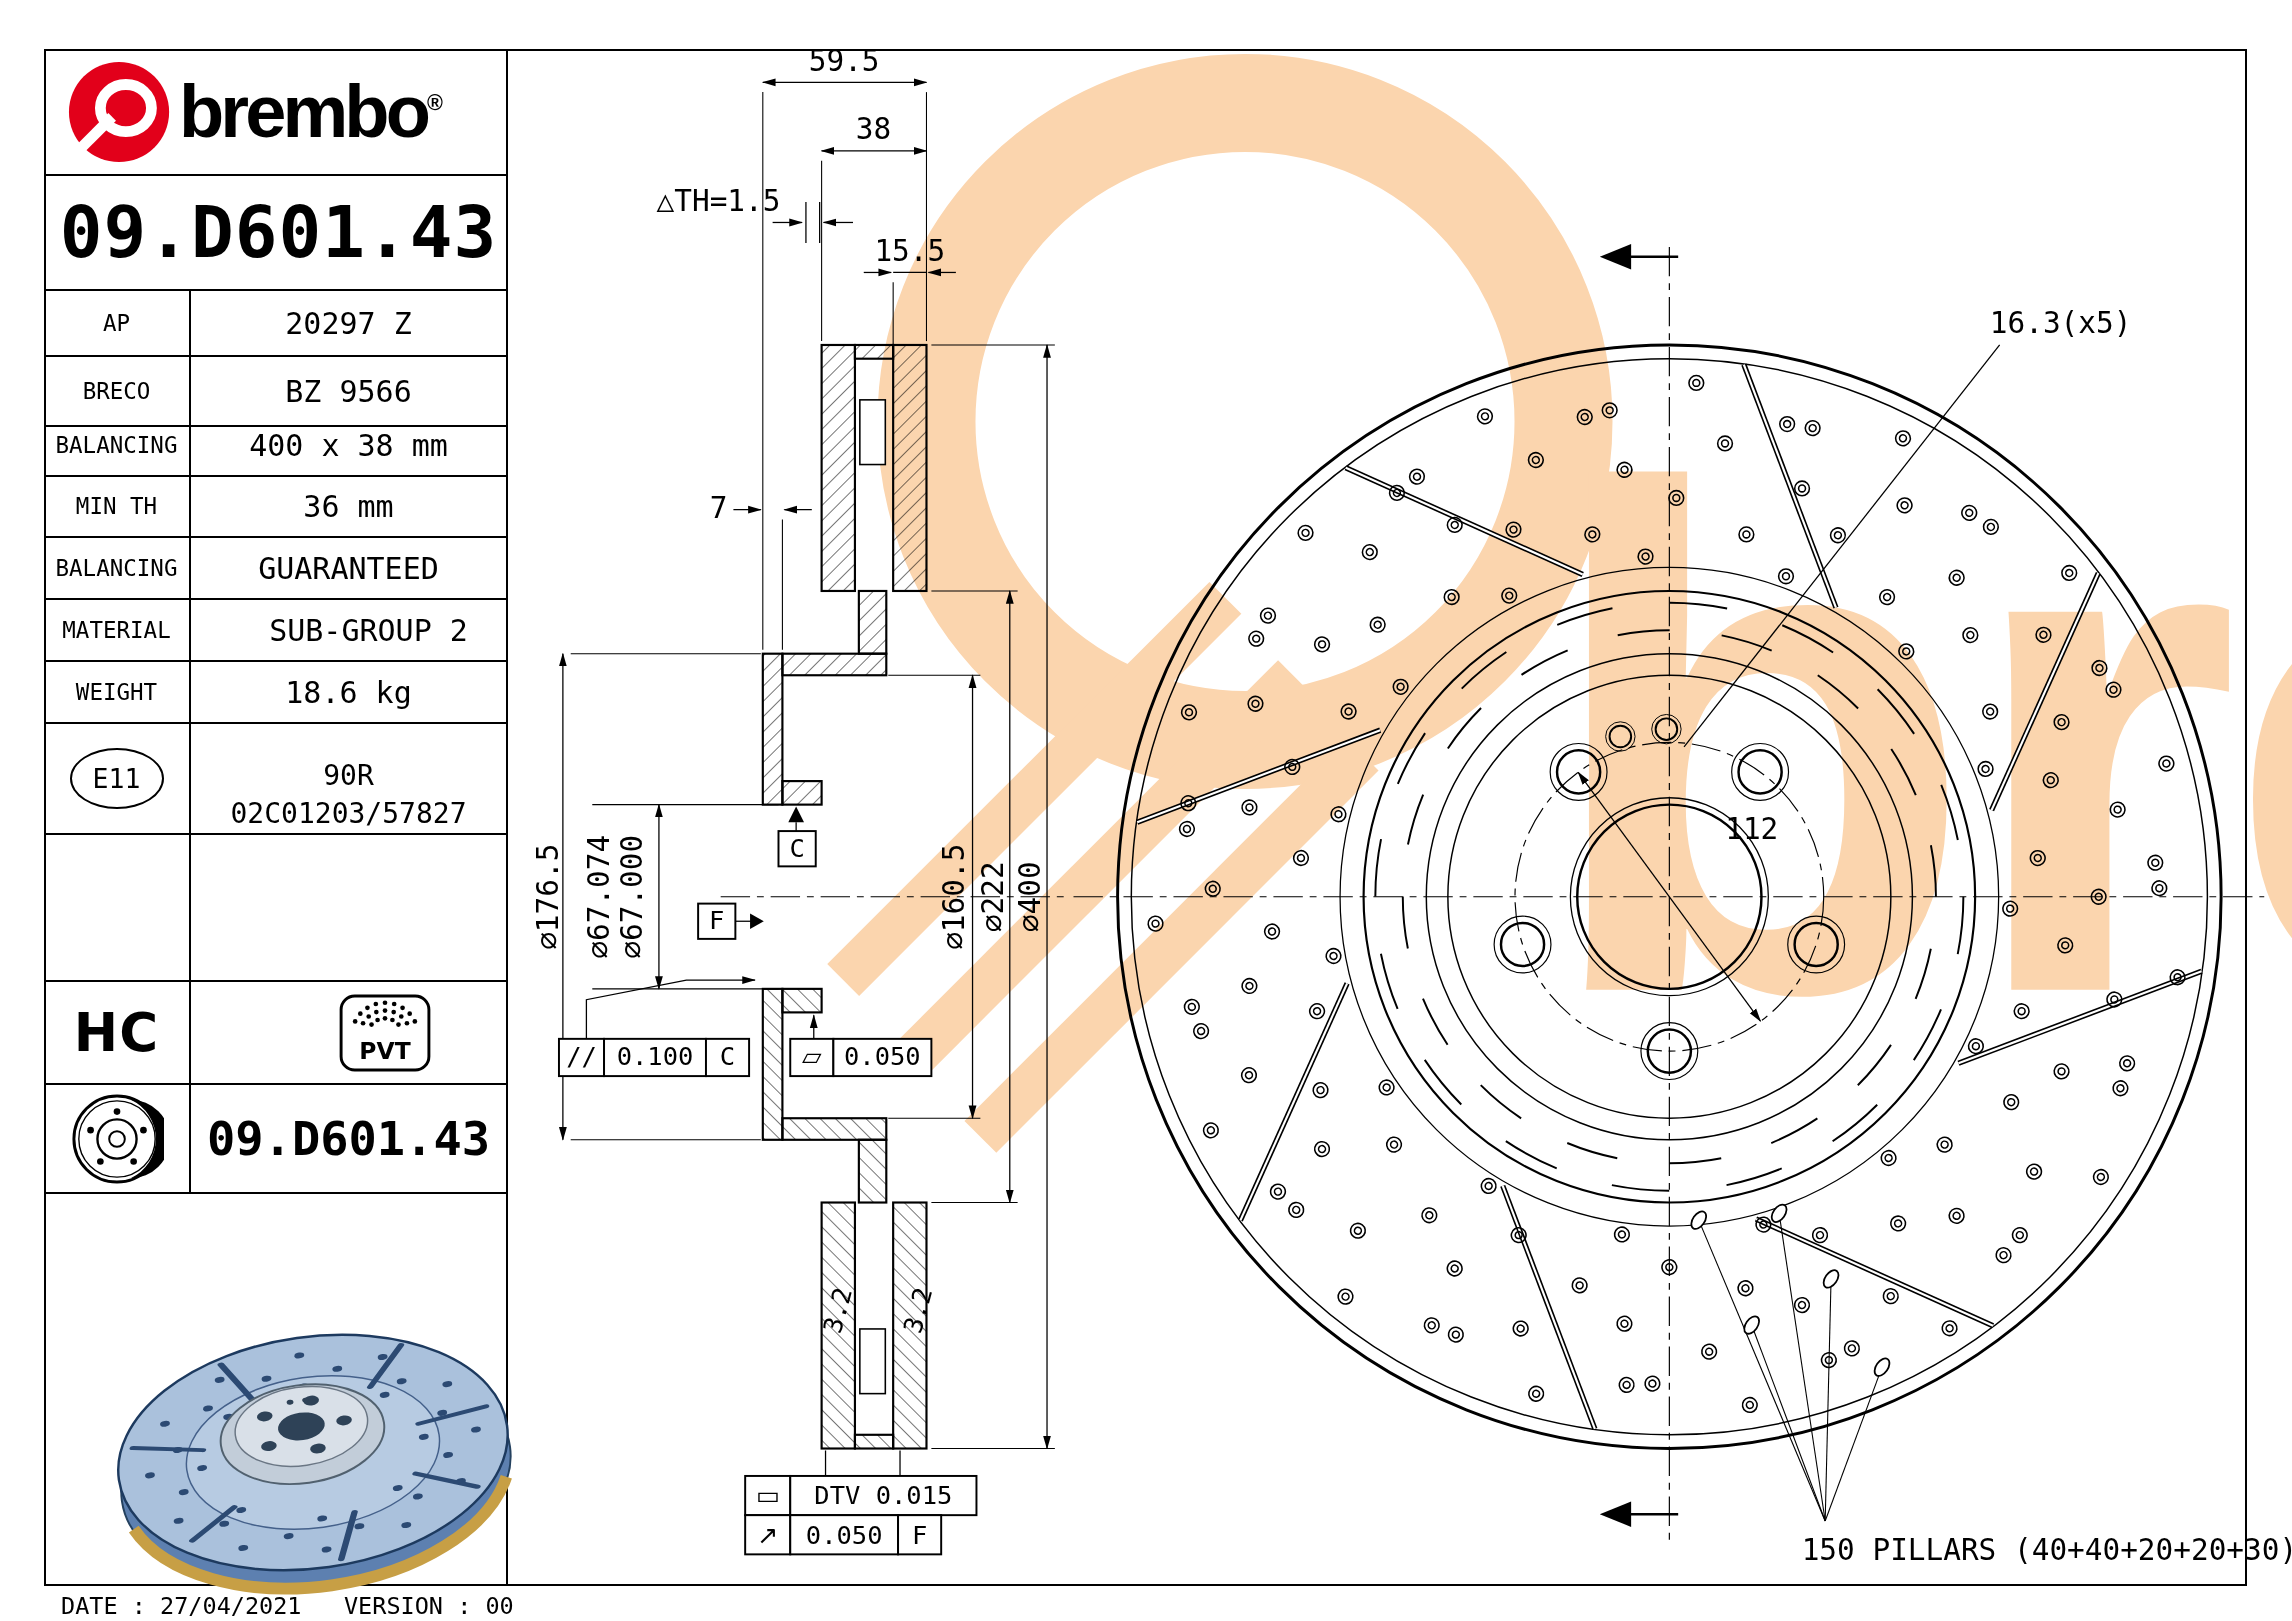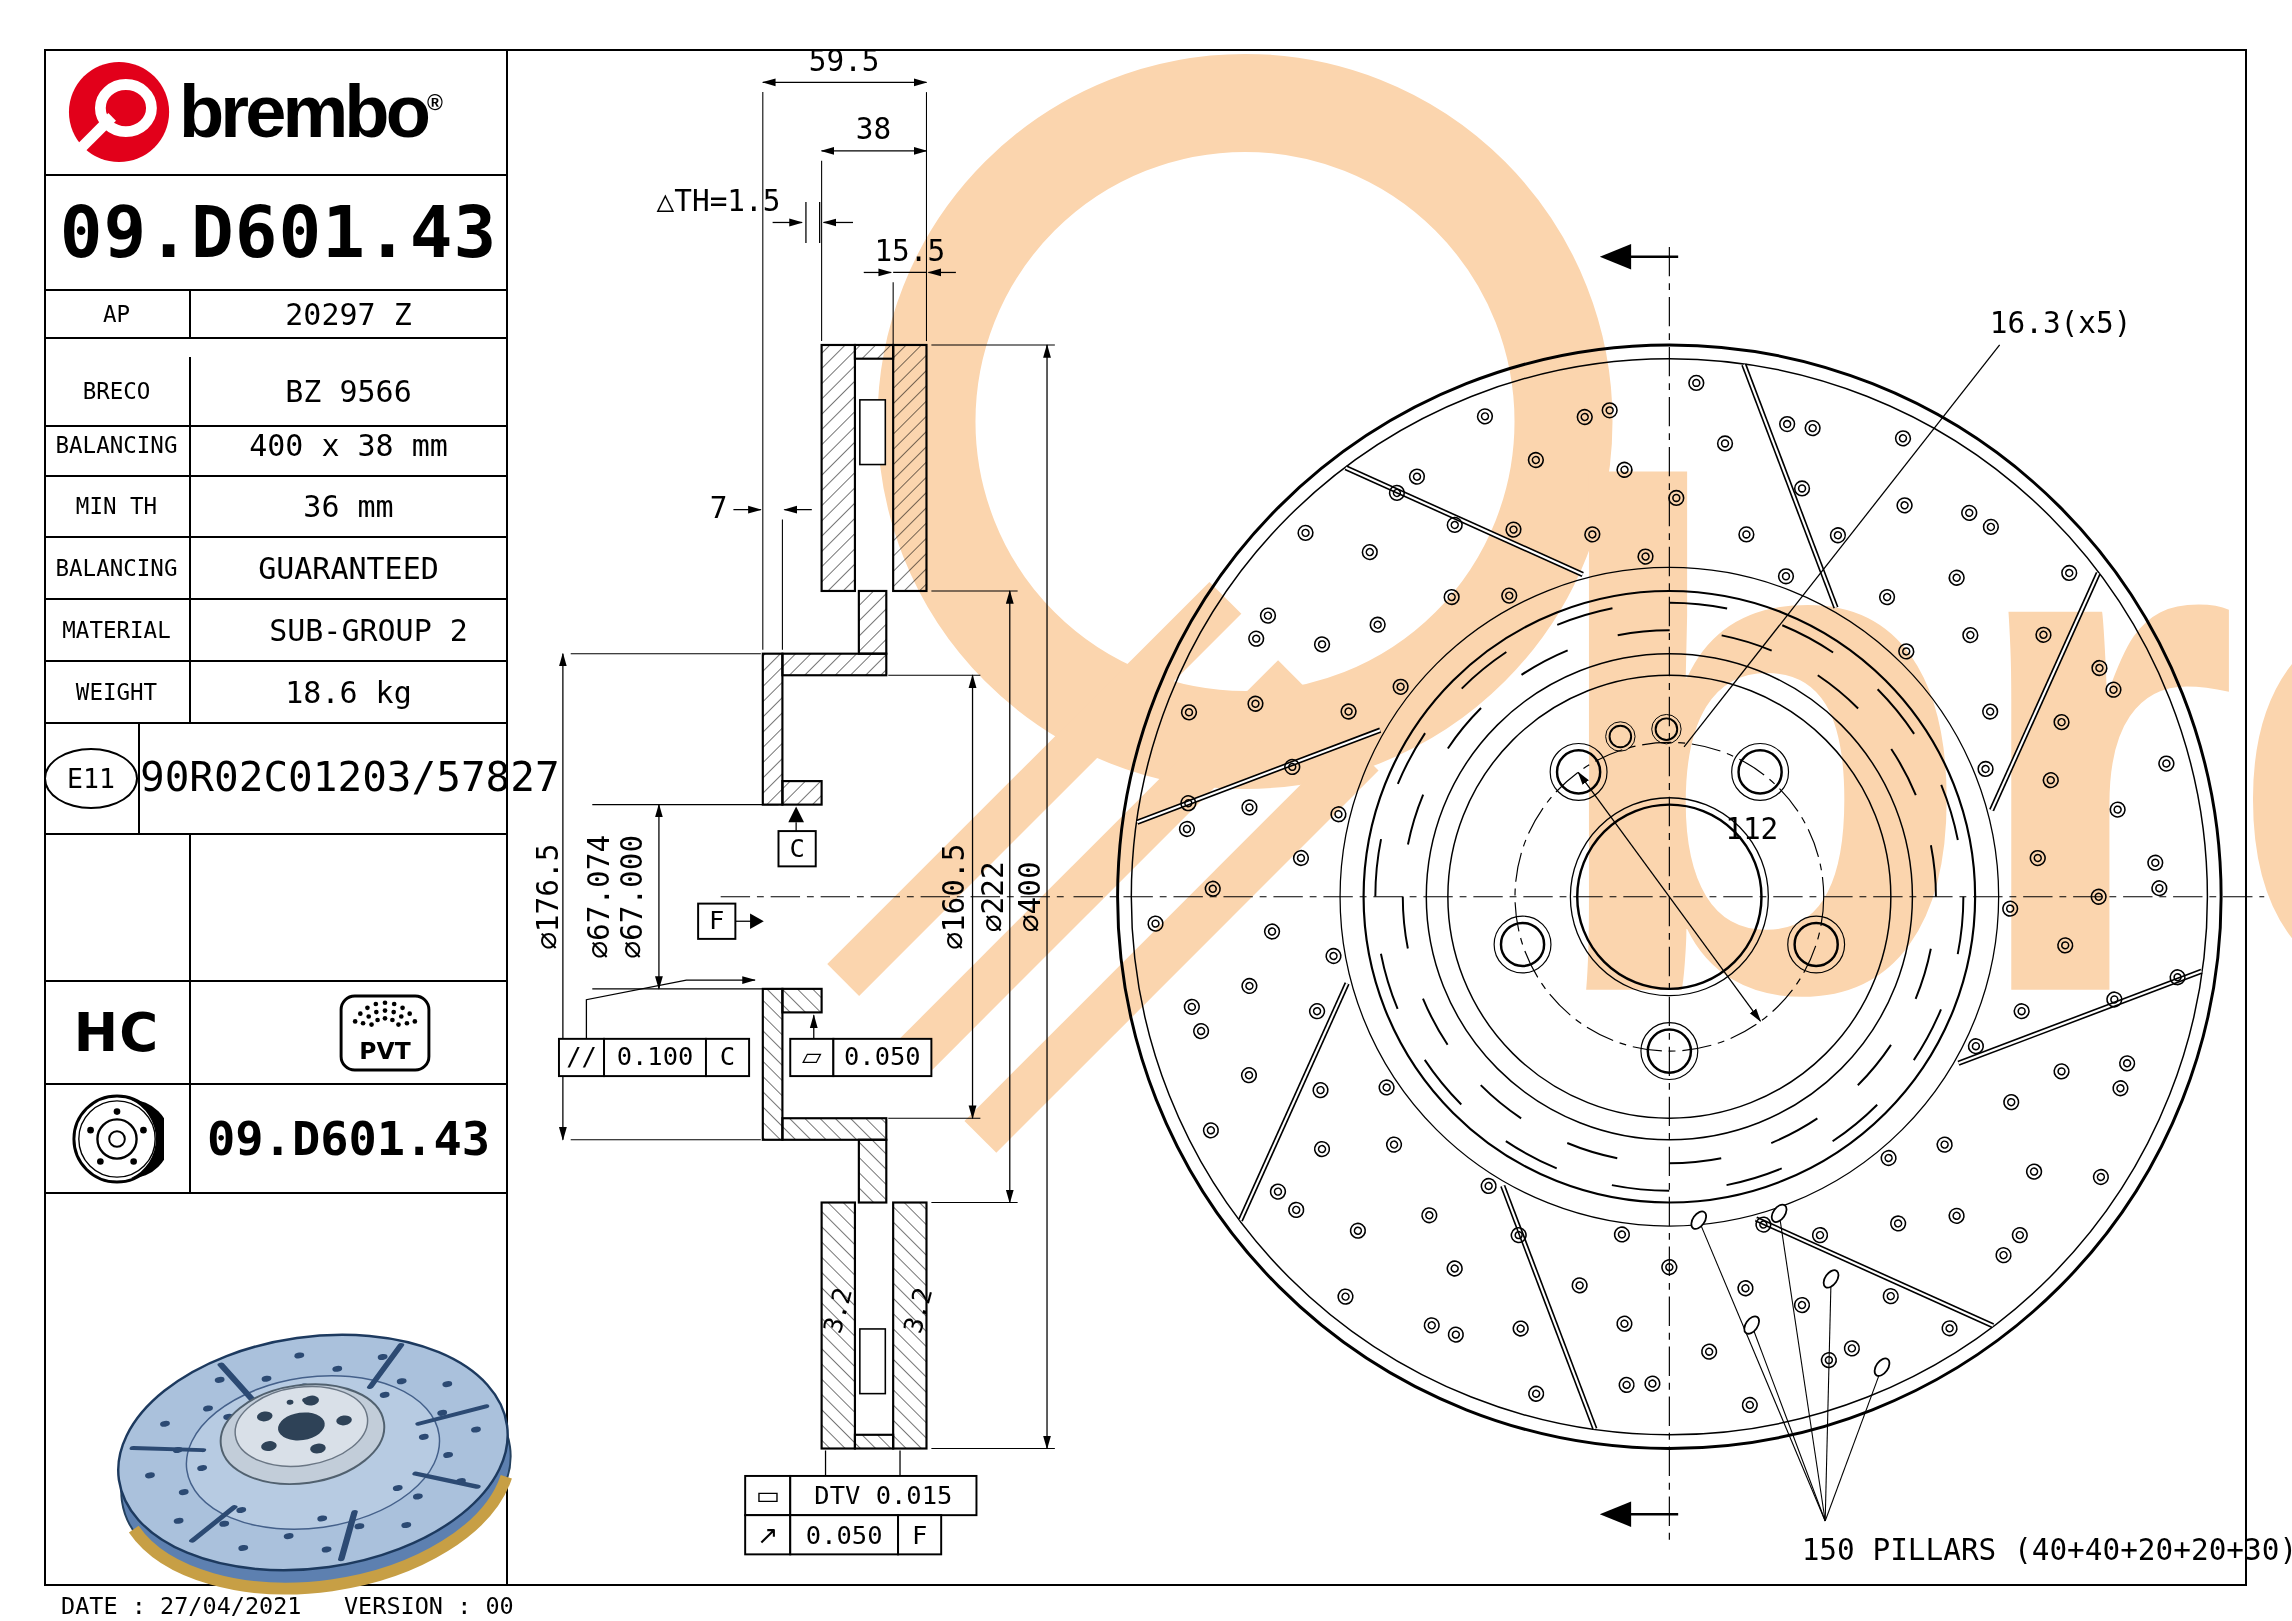--- a/index.html
+++ b/index.html
@@ -11,21 +11,21 @@
   .lp{position:absolute;left:44px;top:49px;width:464px;height:1537px;border-right:2.5px solid #000;box-sizing:border-box;background:transparent;}
   .row{position:absolute;left:0;width:100%;box-sizing:border-box;border-bottom:2.5px solid #000;display:flex;}
   .cell-l{width:147px;border-right:2.5px solid #000;box-sizing:border-box;display:flex;align-items:center;justify-content:center;font-size:22.5px;}
   .cell-v{flex:1;display:flex;align-items:center;justify-content:center;font-size:30px;}
   .logo-row{position:absolute;left:0;top:0;width:100%;height:127px;border-bottom:2.5px solid #000;box-sizing:border-box;display:flex;align-items:center;padding-left:19px;}
   .wordmark{font-family:"Liberation Sans",sans-serif;font-weight:bold;font-size:74px;letter-spacing:-3.9px;line-height:1;}
   .wordmark sup{font-size:21.6px;vertical-align:27.4px;letter-spacing:0;}
   .pn-row{position:absolute;left:0;top:127px;width:100%;height:115px;border-bottom:2.5px solid #000;box-sizing:border-box;
           display:flex;align-items:center;padding-left:15.7px;font-size:71px;font-weight:bold;letter-spacing:1px;}
   .e11-badge{width:90px;height:57px;border:2.9px solid #000;border-radius:50%;display:flex;align-items:center;justify-content:center;font-size:26.5px;}
-  .e11-vals{flex:1;display:flex;flex-direction:row;align-items:center;justify-content:center;font-size:41px;line-height:1.35;}
+  .e11-vals{flex:1;display:flex;flex-direction:column;align-items:center;justify-content:flex-end;font-size:28px;line-height:1.35;}
   .hc{font-family:"DejaVu Sans",sans-serif;font-weight:bold;font-size:53px;letter-spacing:1px;}
   .pvt-cell{flex:1;display:flex;align-items:center;justify-content:flex-start;padding-left:147px;}
   .disc-pn{flex:1;display:flex;align-items:center;justify-content:center;font-size:47px;font-weight:bold;}
   .footer{position:absolute;left:61px;top:1592px;font-size:23.5px;white-space:pre;}
   .render{position:absolute;left:51px;top:1231px;}
   
   .part{fill:url(#hatch);stroke:#000;stroke-width:2.2;}
   .wh{fill:#fff;stroke:#000;stroke-width:1.6;}
   .ol{fill:none;stroke:#000;}
   .dl{stroke:#000;stroke-width:1.3;fill:none;}
@@ -293,21 +293,21 @@
         <ellipse cx="64" cy="52" rx="26" ry="24" fill="none" stroke="#fff" stroke-width="11"></ellipse>
         <line x1="14" y1="97" x2="50" y2="61" stroke="#fff" stroke-width="11"></line>
       </svg>
       <div class="wordmark"><span>brembo</span><sup>®</sup></div>
     </div>
 
     <div class="pn-row">
       <span>09.D601.43</span>
     </div>
 
-    <div class="row" style="top:242px;height:48px;">
+    <div class="row" style="top:242px;height:66px;">
       <div class="cell-l">AP</div>
       <div class="cell-v">20297 Z</div>
     </div>
     <div class="row" style="top:308px;height:70px;">
       <div class="cell-l">BRECO</div>
       <div class="cell-v">BZ 9566</div>
     </div>
     <div class="row" style="top:366px;height:62px;">
       <div class="cell-l">BALANCING</div>
       <div class="cell-v">400 x 38 mm</div>

